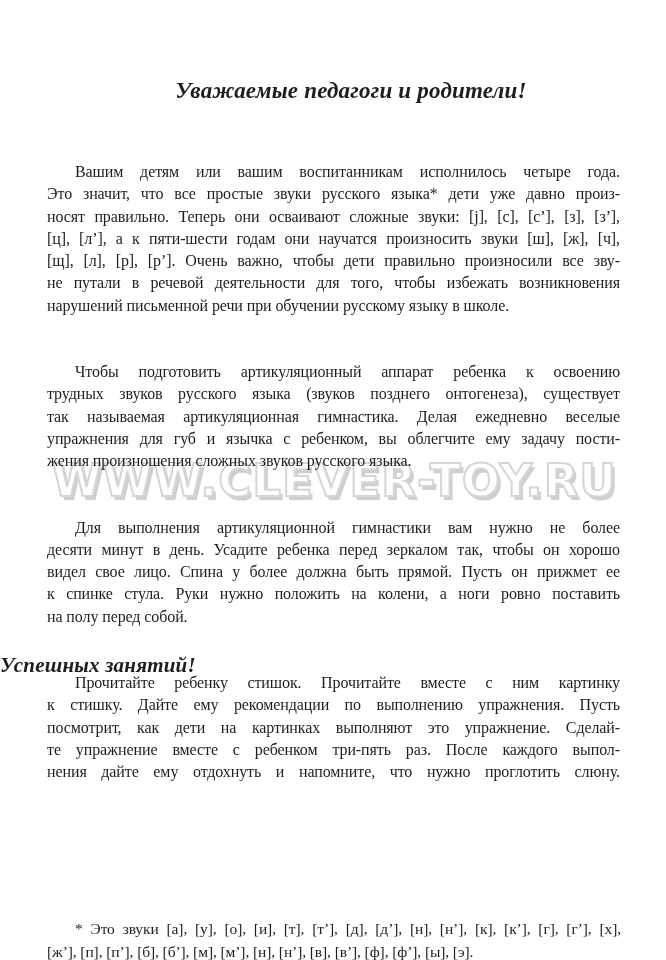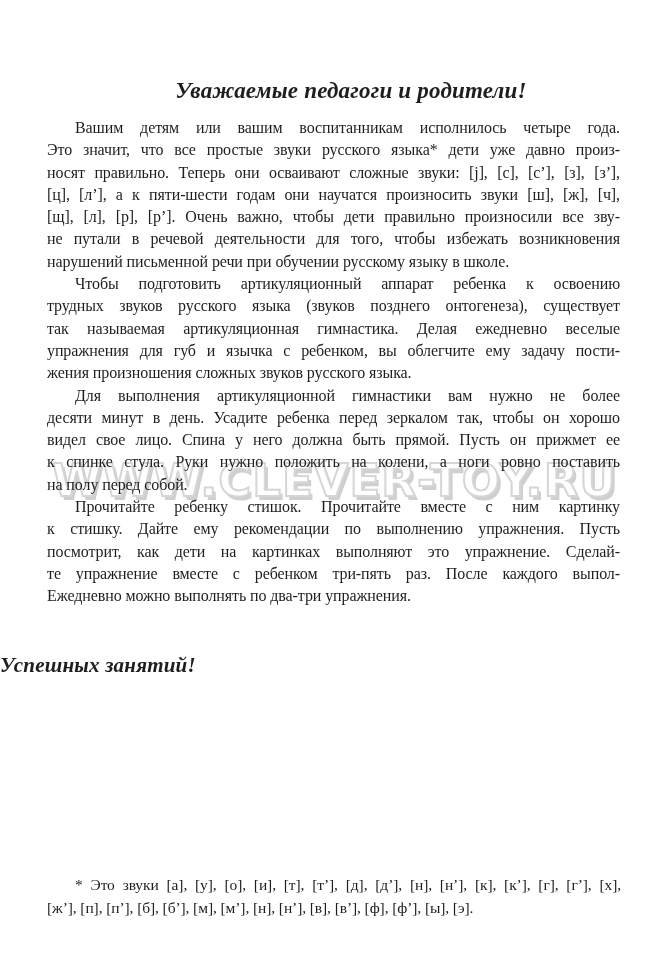--- a/index.html
+++ b/index.html
@@ -54,21 +54,21 @@
   }
   .ln {
     font-size: 16px;
     line-height: 22.3px;
     height: 22.3px;
     overflow: hidden;
     letter-spacing: -0.1px;
     text-align: justify;
     text-align-last: justify;
   }
-  .ln.ind { text-indent: 28px; }
+  .ln.ind { text-indent: 28px; margin-top: 44px; }
   .ln.end { text-align-last: left; }
   .closing {
     position: absolute;
     top: 653px;
     left: 0;
     width: 100%;
     z-index: 1;
     text-align: left;
     font-size: 21px;
     font-weight: bold;
@@ -113,31 +113,31 @@
       <div class="ln ind">Чтобы подготовить артикуляционный аппарат ребенка к освоению</div>
       <div class="ln">трудных звуков русского языка (звуков позднего онтогенеза), существует</div>
       <div class="ln">так называемая артикуляционная гимнастика. Делая ежедневно веселые</div>
       <div class="ln">упражнения для губ и язычка с ребенком, вы облегчите ему задачу пости-</div>
       <div class="ln end">жения произношения сложных звуков русского языка.</div>
     </div>
 
     <div class="para">
       <div class="ln ind">Для выполнения артикуляционной гимнастики вам нужно не более</div>
       <div class="ln">десяти минут в день. Усадите ребенка перед зеркалом так, чтобы он хорошо</div>
-      <div class="ln">видел свое лицо. Спина у него должна быть прямой. Пусть он прижмет ее</div>
+      <div class="ln">видел свое лицо. Спина у более должна быть прямой. Пусть он прижмет ее</div>
       <div class="ln">к спинке стула. Руки нужно положить на колени, а ноги ровно поставить</div>
       <div class="ln end">на полу перед собой.</div>
     </div>
 
     <div class="para">
       <div class="ln ind">Прочитайте ребенку стишок. Прочитайте вместе с ним картинку</div>
       <div class="ln">к стишку. Дайте ему рекомендации по выполнению упражнения. Пусть</div>
       <div class="ln">посмотрит, как дети на картинках выполняют это упражнение. Сделай-</div>
       <div class="ln">те упражнение вместе с ребенком три-пять раз. После каждого выпол-</div>
-      <div class="ln end">Ежедневно можно выполнять по два-три упражнения.</div>
+      <div class="ln">нения дайте ему отдохнуть и напомните, что нужно проглотить слюну.</div>
     </div>
 
   </div>
 
   <div class="closing">Успешных занятий!</div>
 
   <div class="footnote">
     <div class="ln ind">* Это звуки [а], [у], [о], [и], [т], [т’], [д], [д’], [н], [н’], [к], [к’], [г], [г’], [х],</div>
     <div class="ln end">[ж’], [п], [п’], [б], [б’], [м], [м’], [н], [н’], [в], [в’], [ф], [ф’], [ы], [э].</div>
   </div>

